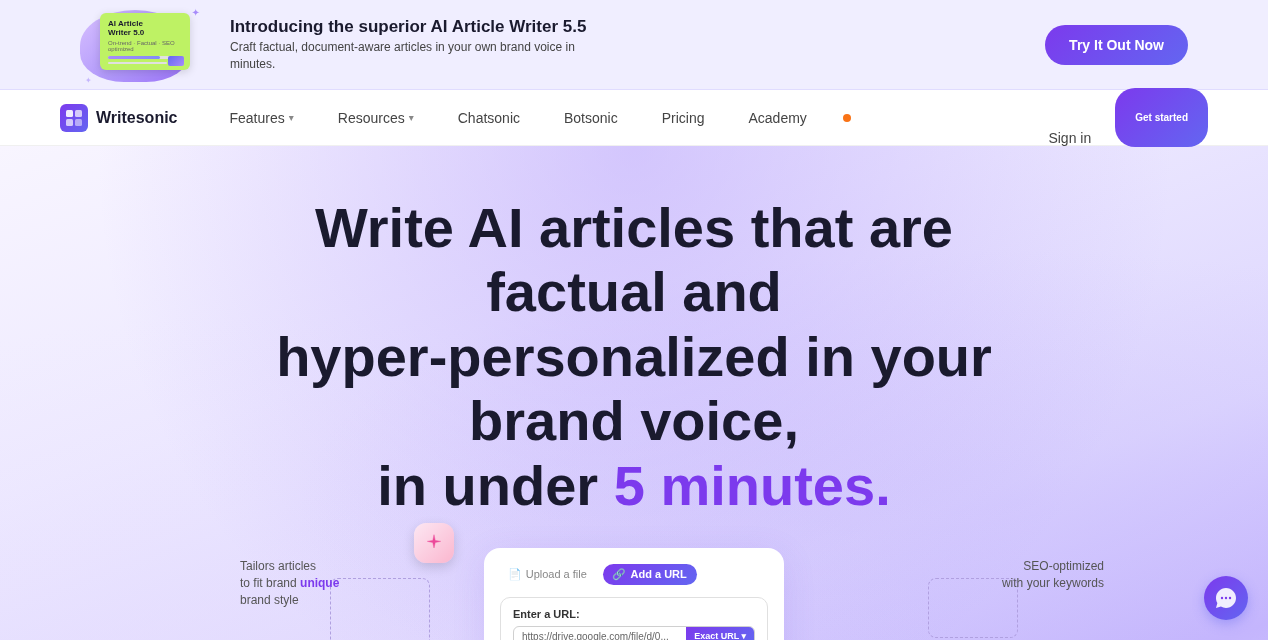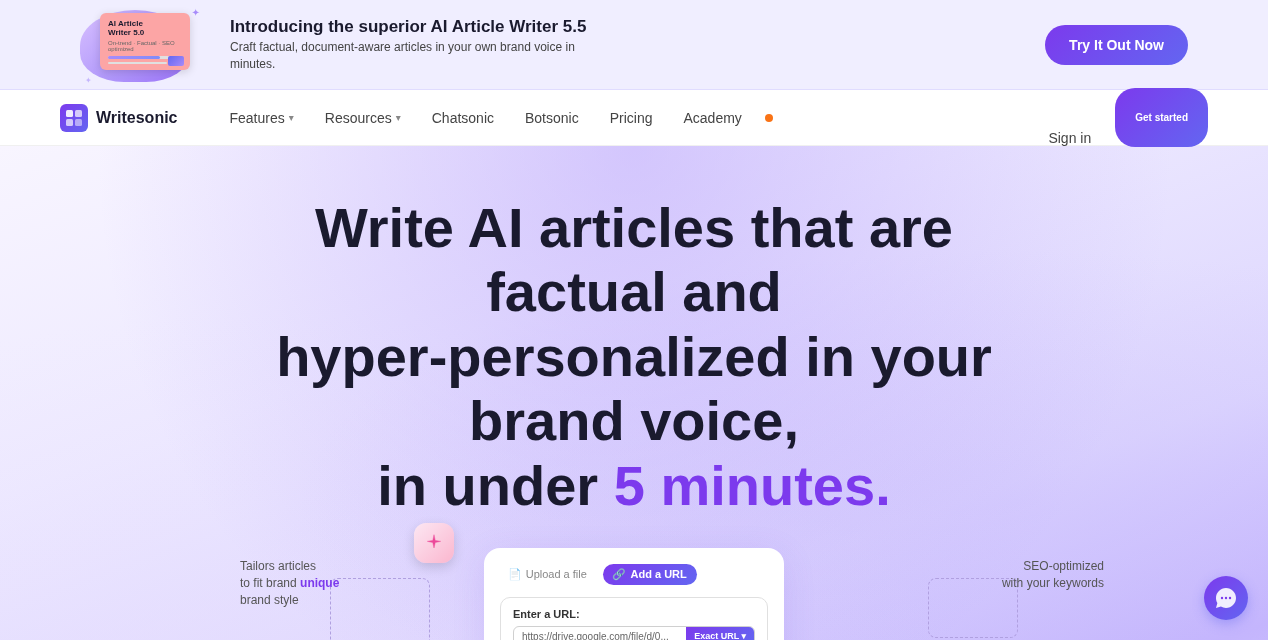--- a/index.html
+++ b/index.html
@@ -21,21 +21,21 @@
       gap: 20px;
     }
     .banner-graphic {
       position: relative;
       width: 130px;
       height: 80px;
     }
     .banner-graphic .card {
       position: absolute;
       top: 8px; left: 20px;
-      background: #fca5a5;
+      background: #bef264;
       border-radius: 6px;
       width: 90px;
       padding: 6px 8px;
       box-shadow: 0 2px 8px rgba(0,0,0,0.15);
     }
     .banner-graphic .card-title {
       font-size: 8px;
       font-weight: 700;
       color: #1a1a2e;
       line-height: 1.2;
@@ -109,21 +109,21 @@
       font-weight: 700;
     }
     .logo-text {
       font-size: 16px;
       font-weight: 700;
       color: #1a1a2e;
     }
     .nav-links {
       display: flex;
       align-items: center;
-      gap: 7px;
+      gap: 20px;
       flex: 1;
     }
     .nav-item {
       display: flex;
       align-items: center;
       gap: 4px;
       padding: 6px 12px;
       font-size: 14px;
       color: #444;
       cursor: pointer;

